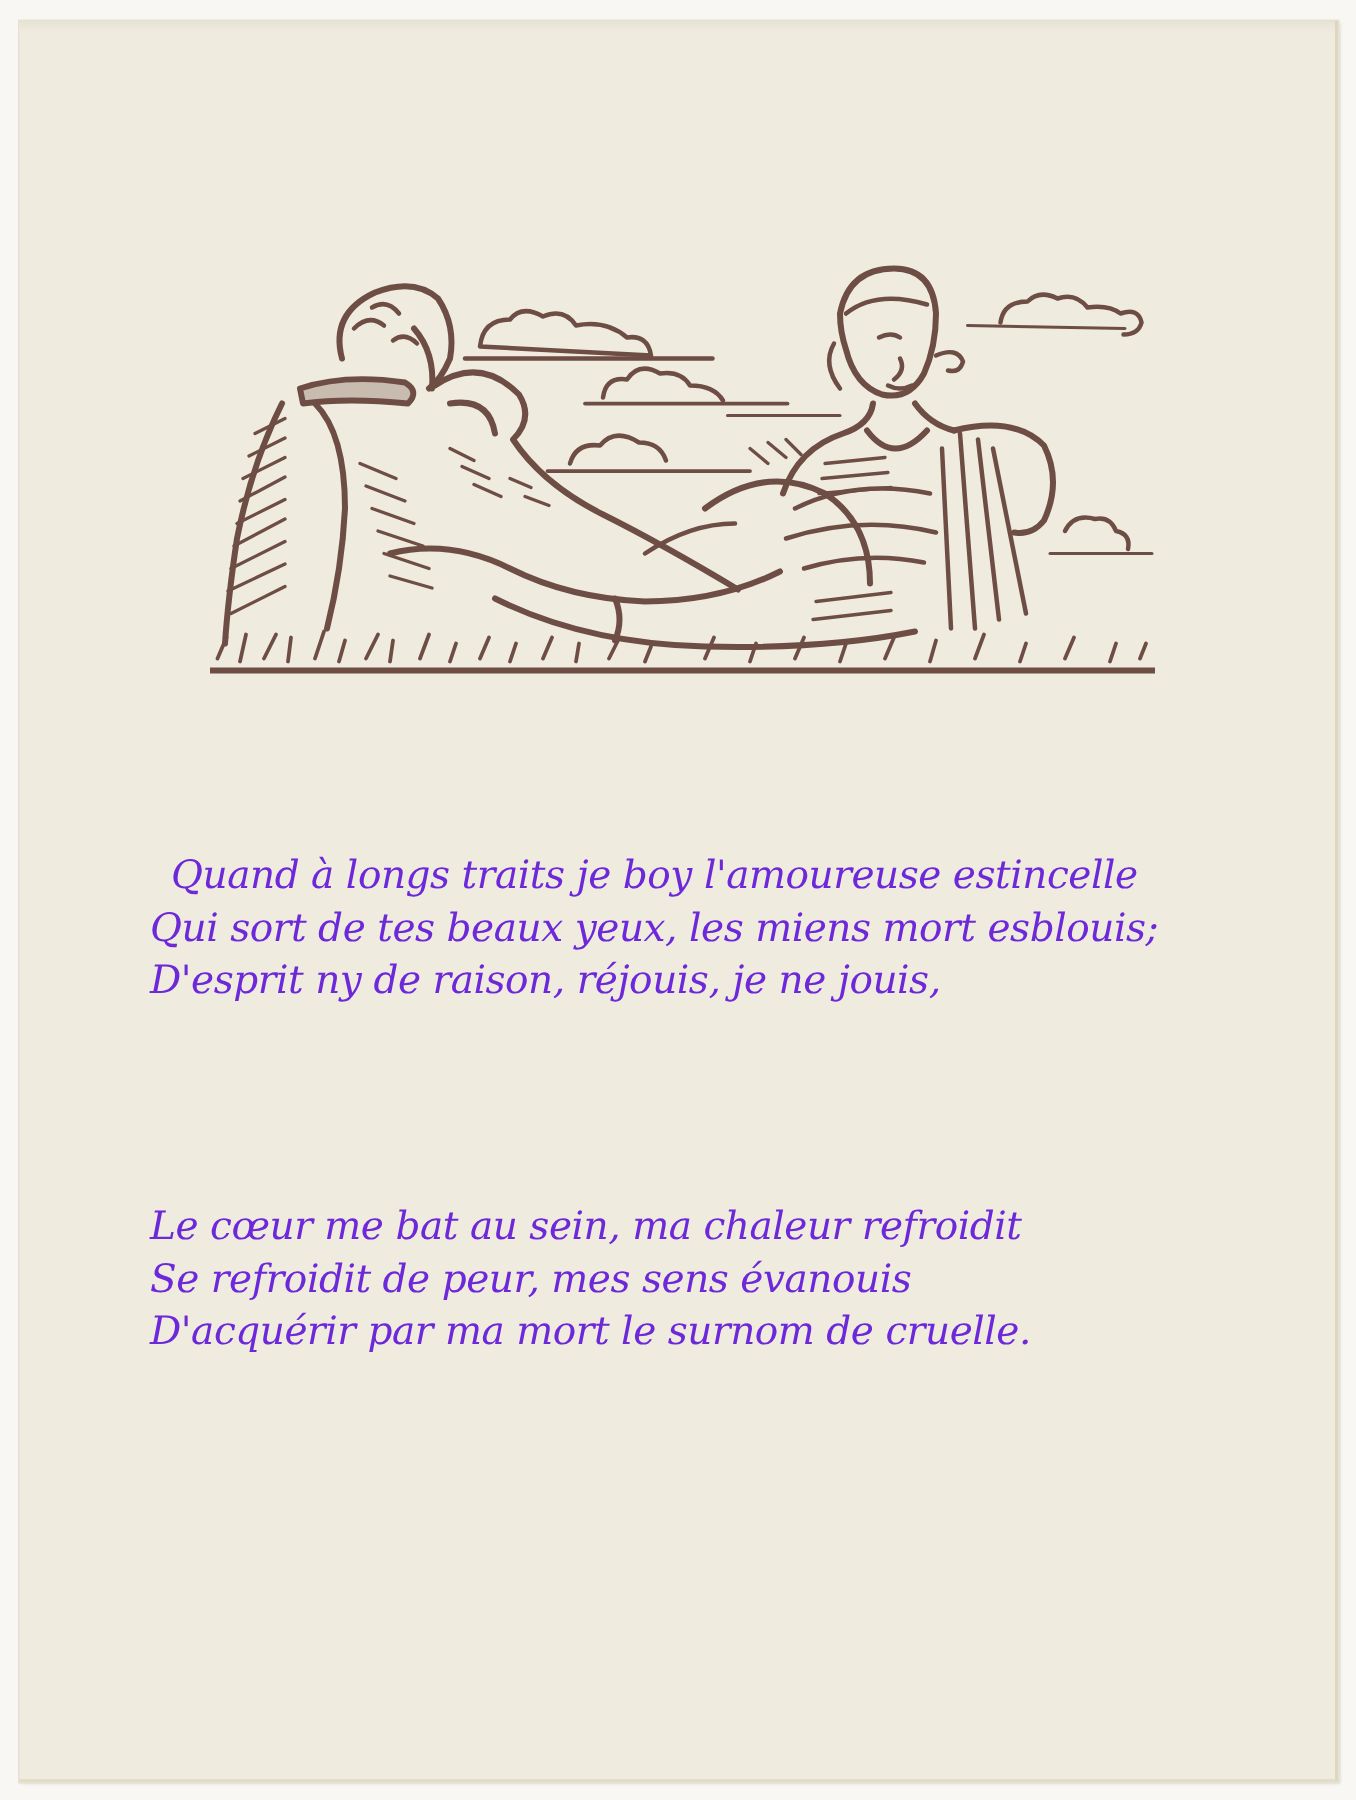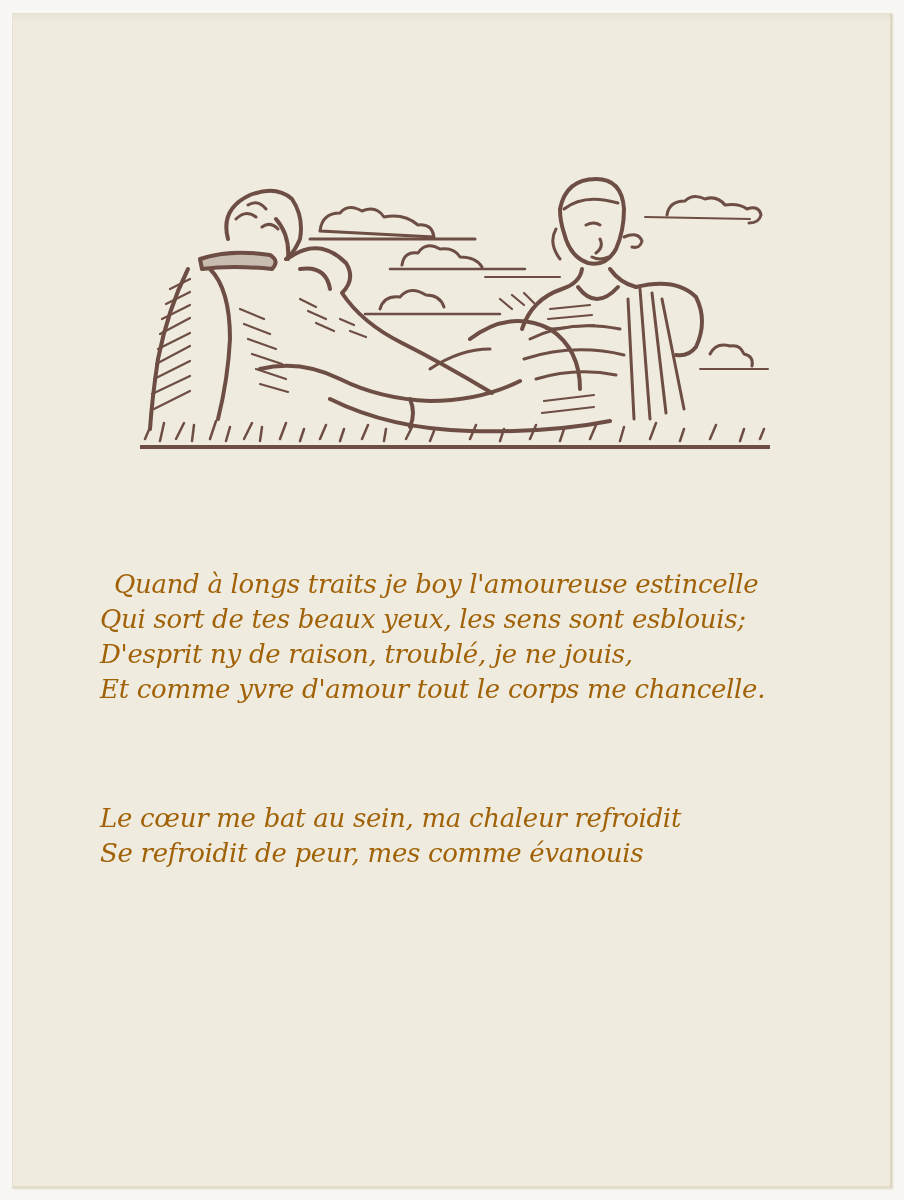--- a/index.html
+++ b/index.html
@@ -45,21 +45,21 @@
       width: 100%;
       height: 100%;
       display: block;
     }
     .poem {
       position: absolute;
       left: 87px;
       width: 720px;
       font-family: "DejaVu Serif", serif;
       font-style: italic;
-      color: #a16207;
+      color: #6d28d9;
       font-size: 26px;
       line-height: 35px;
       letter-spacing: -0.3px;
     }
     .stanza-1 { top: 553px; }
     .stanza-2 { top: 787px; }
     .verse {
       display: block;
       white-space: nowrap;
     }
@@ -139,22 +139,22 @@
         <g stroke-width="2.5">
           <path d="M0 278 L630 278" stroke-width="4"></path>
           <path d="M5 270 l6 -14 M20 272 l4 -18 M36 270 l8 -16 M52 272 l2 -16 M70 270 l6 -18 M86 272 l4 -14 M104 270 l8 -16 M120 272 l2 -14 M140 270 l6 -16 M160 272 l4 -12 M180 270 l6 -14 M200 272 l4 -12 M222 270 l6 -14 M244 272 l2 -12 M266 270 l6 -12 M290 272 l4 -10 M330 270 l6 -14 M360 272 l4 -12 M390 270 l6 -14 M420 272 l4 -12 M450 270 l6 -14 M480 272 l4 -14 M510 270 l6 -16 M540 272 l4 -12 M570 270 l6 -14 M600 272 l4 -12 M620 270 l4 -10"></path>
         </g>
       </g>
     </svg>
   </div>
 
   <div class="poem stanza-1">
     <span class="verse indent">Quand à longs traits je boy l'amoureuse estincelle</span>
-    <span class="verse">Qui sort de tes beaux yeux, les sens sont esblouis;</span>
-    <span class="verse">D'esprit ny de raison, troublé, je ne jouis,</span>
-    <span class="verse">Et comme yvre d'amour tout le corps me chancelle.</span>
+    <span class="verse">Qui sort de tes beaux yeux, les miens mort esblouis;</span>
+    <span class="verse">D'esprit ny de raison, réjouis, je ne jouis,</span>
   </div>
 
   <div class="poem stanza-2">
     <span class="verse">Le cœur me bat au sein, ma chaleur refroidit</span>
-    <span class="verse">Se refroidit de peur, mes comme évanouis</span>
+    <span class="verse">Se refroidit de peur, mes sens évanouis</span>
+    <span class="verse">D'acquérir par ma mort le surnom de cruelle.</span>
   </div>
 </div>
 
 </body></html>

